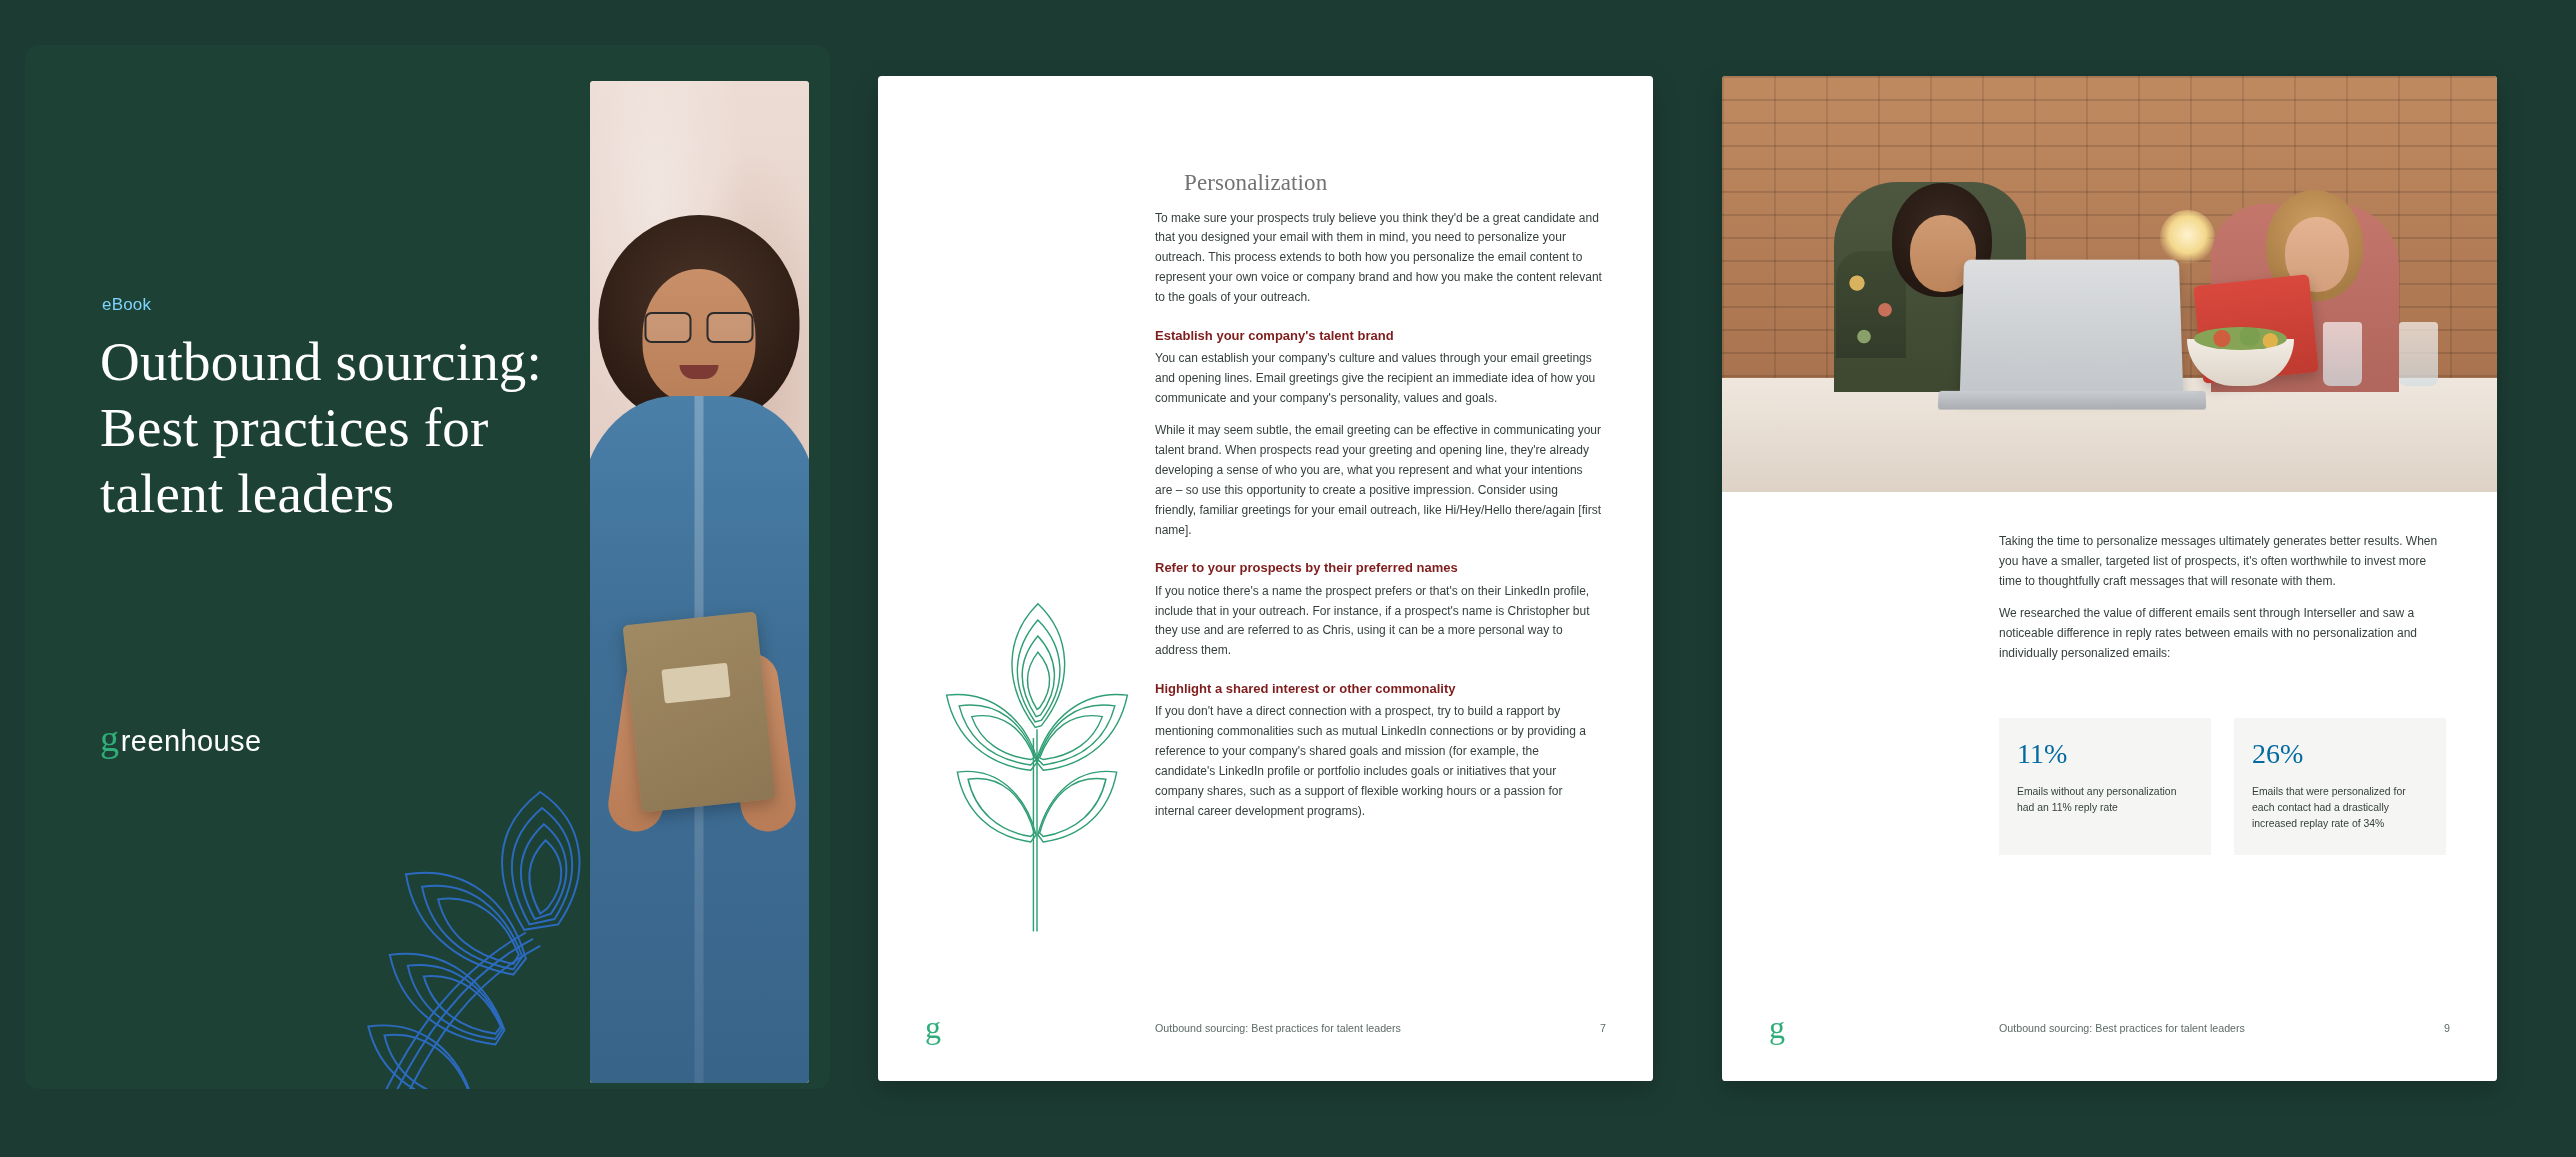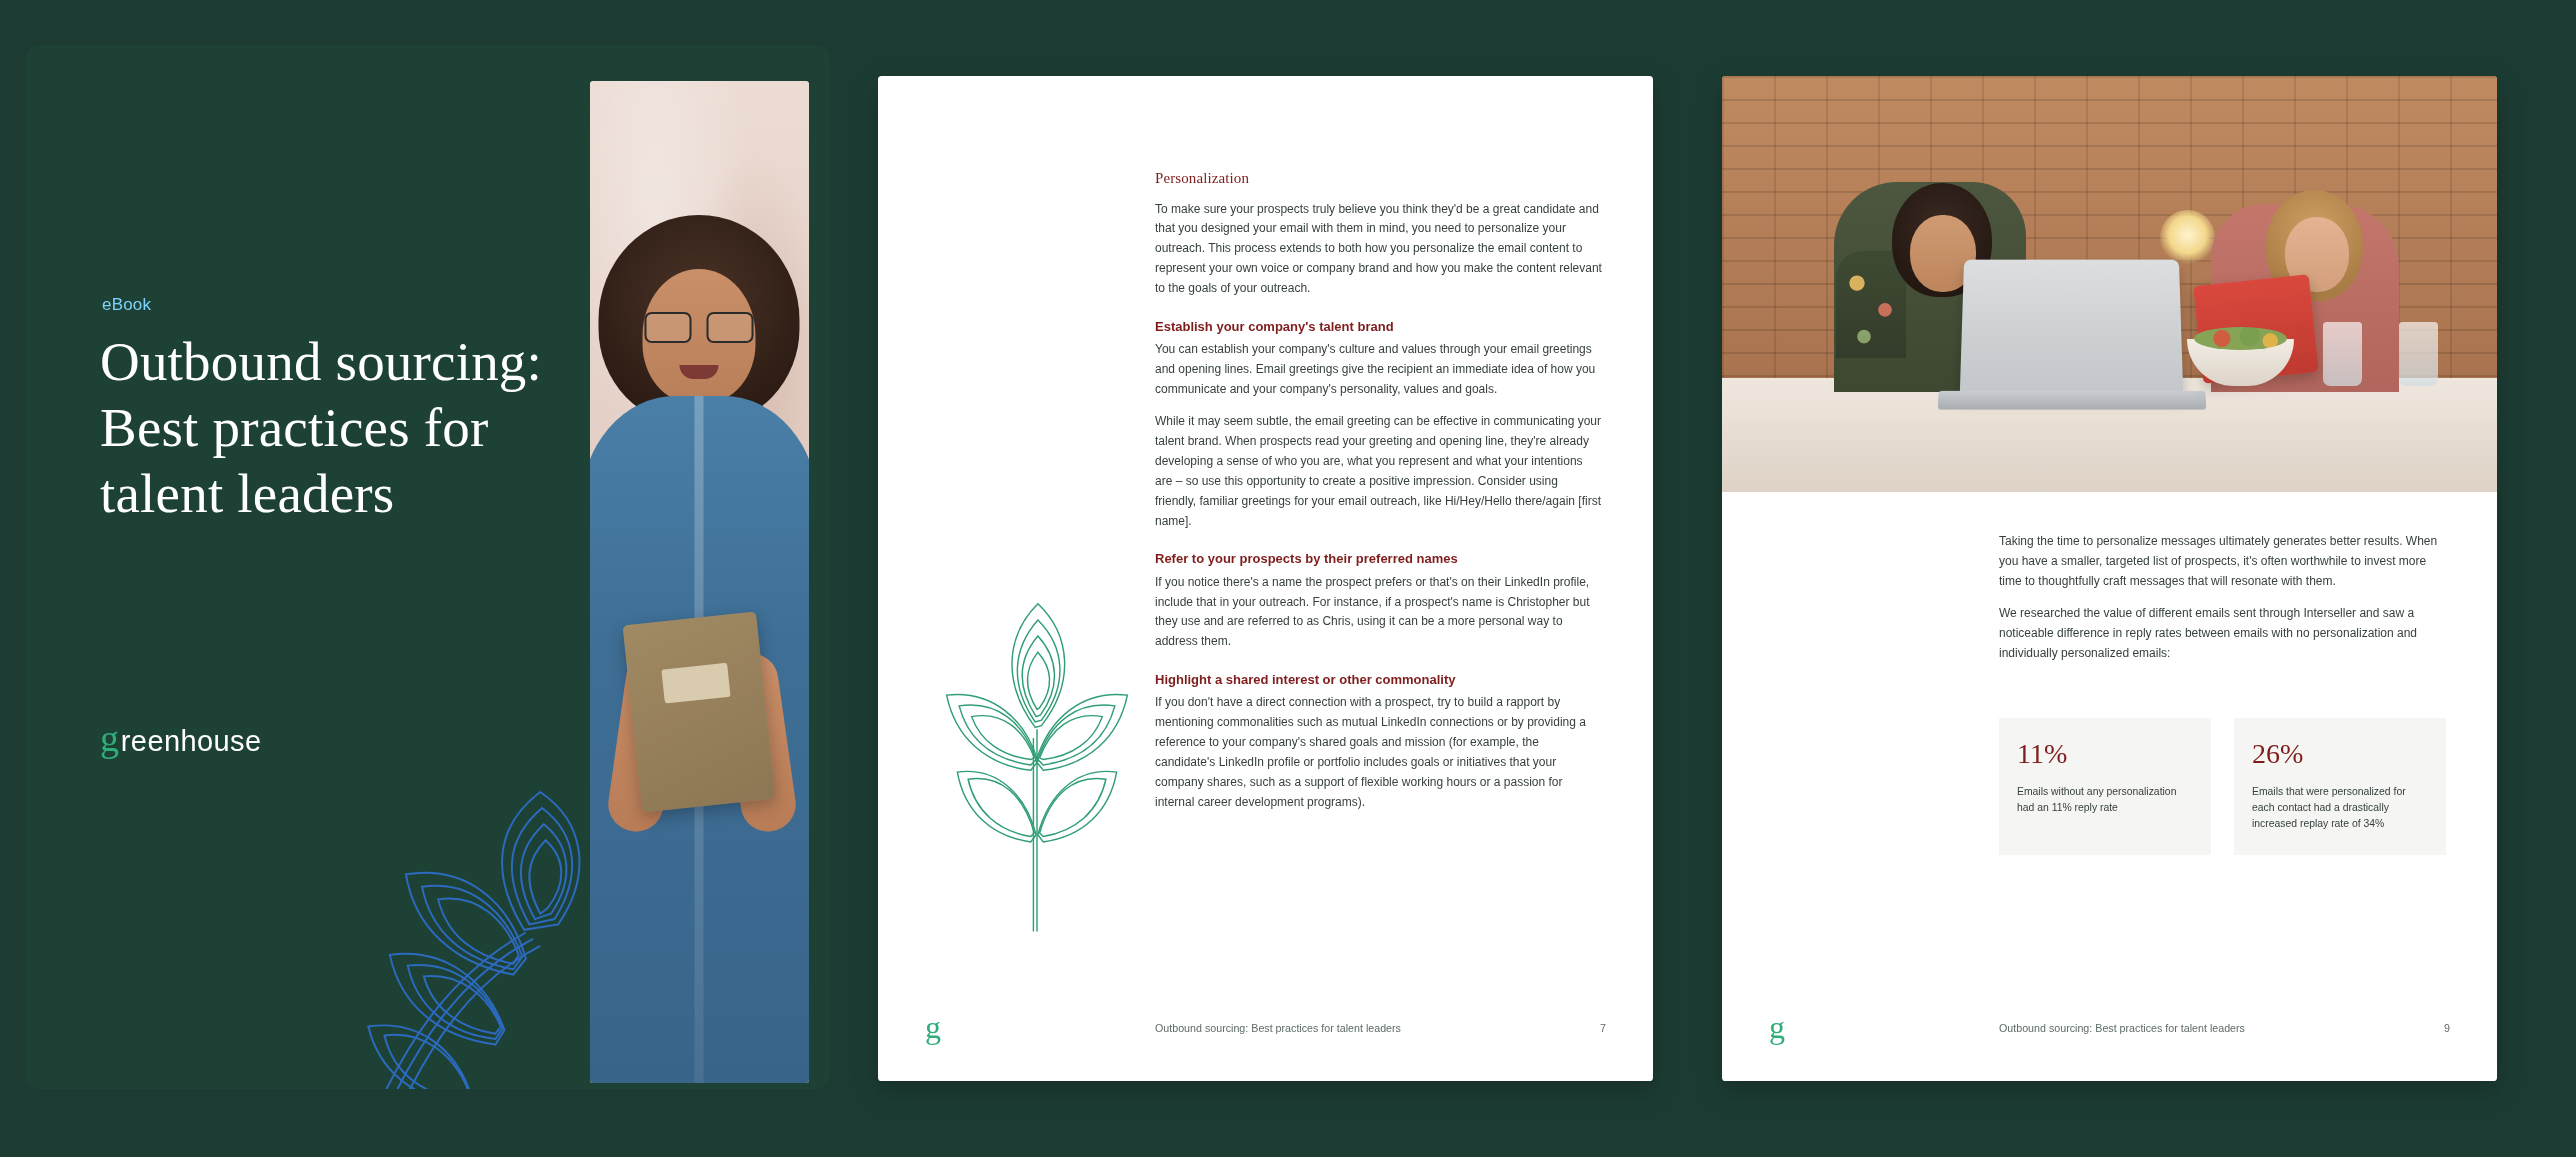--- a/index.html
+++ b/index.html
@@ -138,21 +138,21 @@
   
   .p2-leaf {
     position: absolute; left: 38px; top: 501px;
     width: 242px; height: 358px;
   }
   .p2-col {
     position: absolute; left: 277px; top: 94px; width: 447px;
   }
   .h-sec {
     font-family: "Liberation Serif", serif;
-    font-size: 15px; color: #7f1d1d; margin-bottom: 12.5px; letter-spacing: 0.1px;
+    font-size: 23px; color: #737373; margin-bottom: 12.5px; letter-spacing: 0.1px; margin-left: 29px;
   }
   .h-sub {
     font-size: 13px; font-weight: bold; color: #7f1d1d;
     margin: 19.7px 0 6.3px 0;
   }
   .body-t {
     font-size: 12px; line-height: 1.66; color: #35403d;
   }
   .body-t + .body-t { margin-top: 12.5px; }
 
@@ -278,21 +278,21 @@
   .stat-row {
     position: absolute; left: 277px; top: 642px; width: 447px;
     display: flex; gap: 23px;
   }
   .stat-card {
     flex: 1; background: #f5f5f3;
     padding: 19.7px 18px 23px 18px; min-height: 125px;
   }
   .stat-num {
     font-family: "Liberation Serif", serif;
-    font-size: 28px; color: #7f1d1d; margin-bottom: 14.3px;
+    font-size: 28px; color: #0369a1; margin-bottom: 14.3px;
   }
   .stat-desc { font-size: 10.4px; line-height: 1.55; color: #35403d; }
 </style>
 </head>
 <body>
 
 <div class="stage">
 
   <div class="cover">
     <div class="cover-inner">

